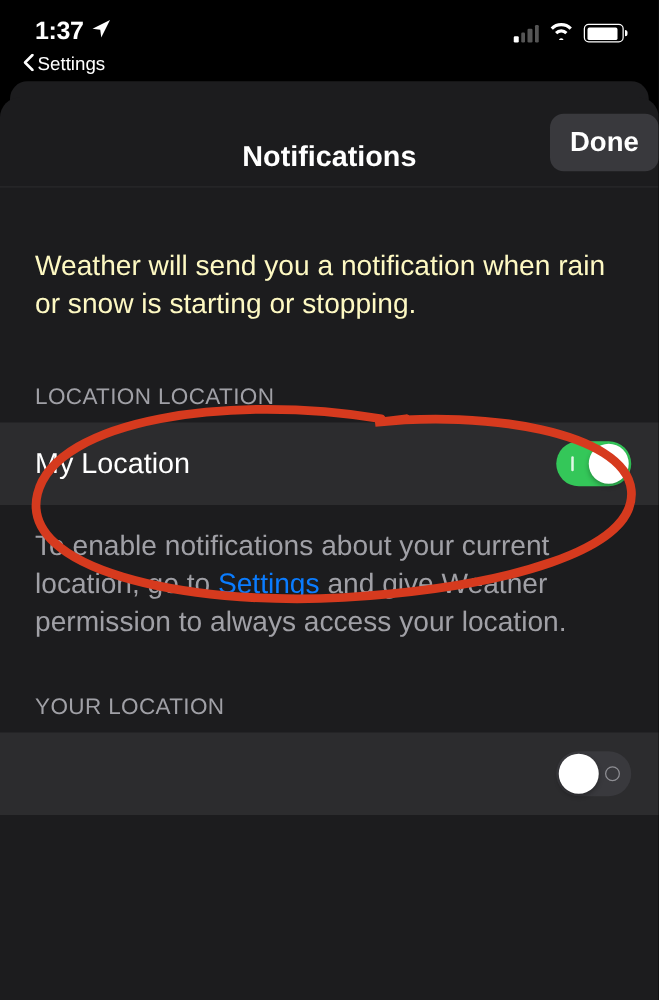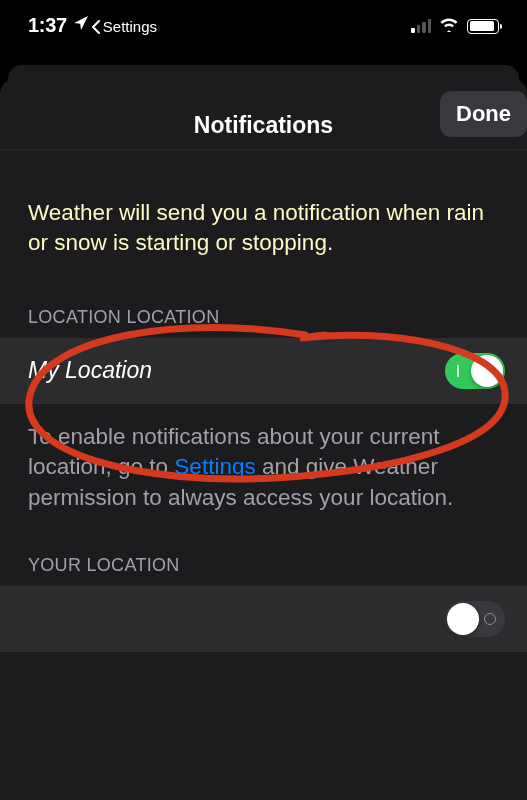--- a/index.html
+++ b/index.html
@@ -14,21 +14,21 @@
     .status-bar {
       height: 56px;
       display: flex;
       justify-content: space-between;
       align-items: flex-start;
       padding: 14px 28px 0 28px;
       color: #fff;
       position: relative;
       z-index: 10;
     }
-    .status-left { display: flex; flex-direction: row; gap: 12px; }
+    .status-left { display: flex; flex-direction: column; gap: 2px; }
     .status-time-row { display: flex; align-items: center; gap: 6px; }
     .status-time { font-size: 20px; font-weight: 600; letter-spacing: -0.3px; }
     .location-arrow { font-size: 18px; transform: rotate(0deg); }
     .back-to-settings { display: flex; align-items: center; gap: 2px; font-size: 15px; font-weight: 400; color: #fff; margin-top: 2px; margin-left: -10px;}
     .back-caret { font-size: 20px; line-height: 1; }
     .status-right { display: flex; align-items: center; gap: 7px; padding-top: 2px;}
     .signal-bars { display: flex; align-items: flex-end; gap: 2px; height: 14px;}
     .bar { width: 3.5px; background: #555; border-radius: 1px; }
     .bar.active { background: #fff; }
     .b1 { height: 5px; } .b2 { height: 8px; } .b3 { height: 11px; } .b4 { height: 14px; }
@@ -97,21 +97,20 @@
       padding: 18px 28px 10px 28px;
     }
     .row {
       background: #2c2c2e;
       height: 66px;
       display: flex;
       align-items: center;
       justify-content: space-between;
       padding: 0 22px 0 28px;
       margin: 0;
-      font-style: italic;
     }
     .row.top-row { border-radius: 0; }
     .row-label { color: #fff; font-size: 23px; font-weight: 400; }
     .toggle {
       width: 60px;
       height: 36px;
       border-radius: 18px;
       position: relative;
       cursor: pointer;
     }

